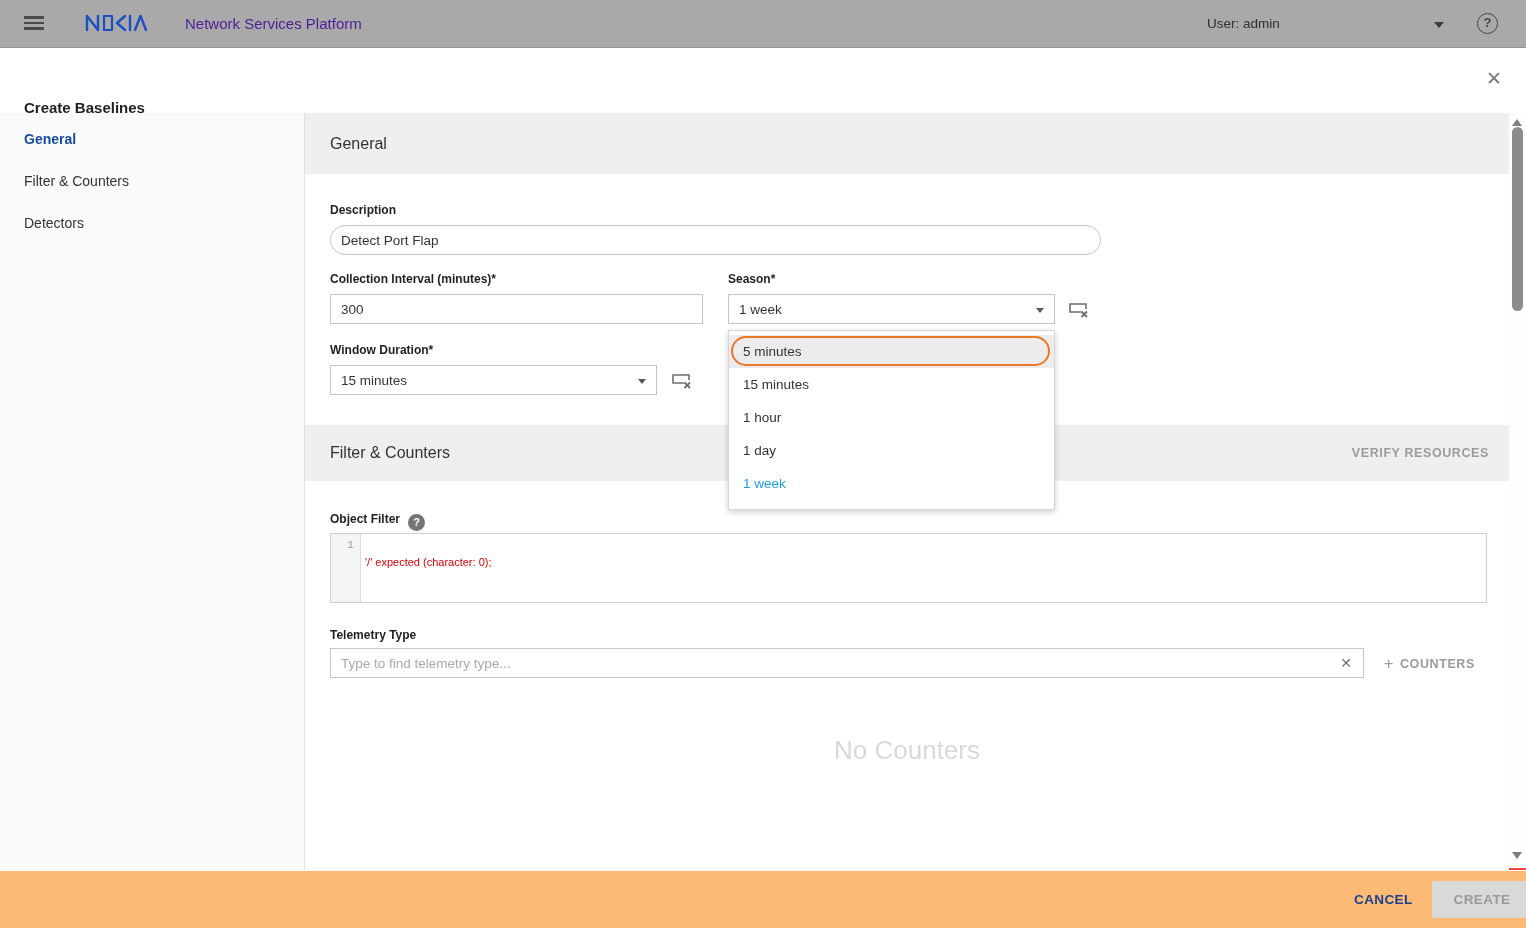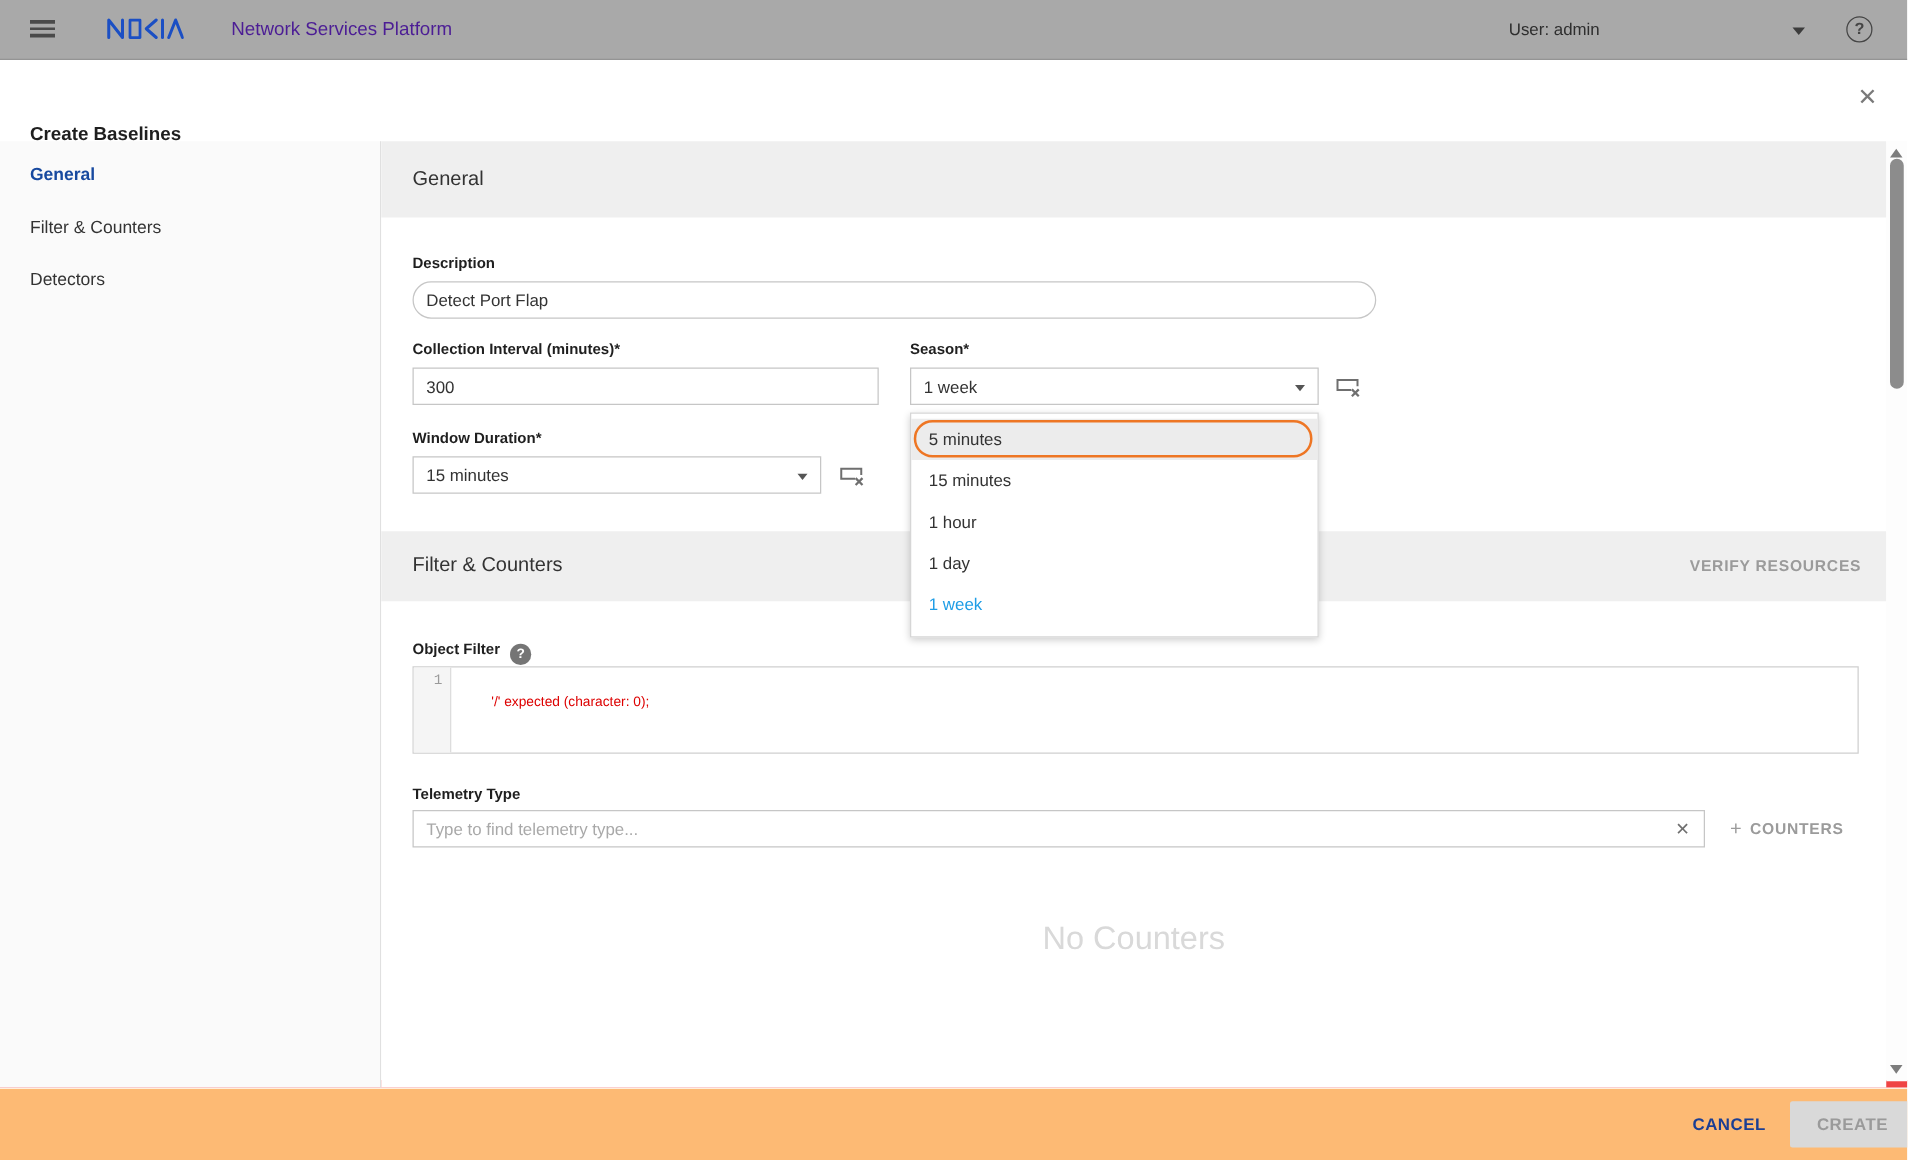--- a/index.html
+++ b/index.html
@@ -26,21 +26,21 @@
                  font-size:13px; font-weight:bold; text-align:center; line-height:18px; cursor:pointer; }
 
   
   .dlg-header { position:absolute; left:0; top:48px; width:1526px; height:65px; background:#fff; }
   .dlg-title { position:absolute; left:24px; top:23px; font-size:15px; font-weight:bold; color:#1f1f1f;margin-top:28px; }
   .dlg-close { position:absolute; left:1484px; top:69px; font-size:19px; color:#7a7a7a; cursor:pointer;
                width:20px; height:20px; line-height:20px; text-align:center; }
 
   
   .body-wrap { position:absolute; left:0; top:113px; width:1526px; height:757px;
-               border-bottom:6px solid #ef4444; }
+               border-bottom:2px solid #ef4444; }
   .sidebar { position:absolute; left:0; top:0; width:305px; height:757px;
              background:#fafafa; border-right:1px solid #e0e0e0; }
   .side-item { height:42px; line-height:42px; padding-left:24px; font-size:14px;
                color:#333; cursor:pointer; }
   .side-item.first { margin-top:5px; }
   .side-item.active { color:#17499f; font-weight:bold; }
 
   .main { position:absolute; left:305px; top:0; width:1204px; height:757px; background:#fff; }
   .section-band { position:absolute; left:0; width:1204px; height:61px; background:#efefef; }
   .band-general { top:0; }
@@ -80,21 +80,21 @@
   .helpdot { display:inline-block; width:17px; height:17px; border-radius:50%; background:#757575;
              color:#fff; font-size:11px; font-weight:bold; text-align:center; line-height:17px;
              vertical-align:-3px; margin-left:8px; cursor:pointer; }
   .editor { position:absolute; left:25px; top:420px; width:1157px; height:70px;
             border:1px solid #cfcfcf; background:#fff; display:flex; }
   .gutter { width:30px; background:#f5f5f5; border-right:1px solid #ddd;
             font-family:"Liberation Mono", monospace; font-size:11.5px; color:#9a9a9a;
             text-align:right; padding:4px 6px 0 0; }
   .editor-body { flex:1; position:relative; }
   .err-text { position:absolute; left:4px; top:22px; font-size:11px; color:#dd0000;
-              font-family:"Liberation Sans", sans-serif;margin-left:28px; }
+              font-family:"Liberation Sans", sans-serif; }
 
   .telemetry-x { position:absolute; right:12px; top:7px; font-size:14px; color:#6f6f6f; cursor:pointer; }
   .counters-btn { position:absolute; left:1079px; top:542px; font-size:12.5px; font-weight:bold;
                   letter-spacing:0.6px; color:#9b9b9b; cursor:pointer;text-align:center; }
   .counters-btn .plus { font-size:16px; font-weight:normal; margin-right:6px; vertical-align:-1px; }
 
   .no-counters { position:absolute; left:0; top:622px; width:1204px; text-align:center;
                  font-size:26px; color:#d9d9d9; }
 
   

